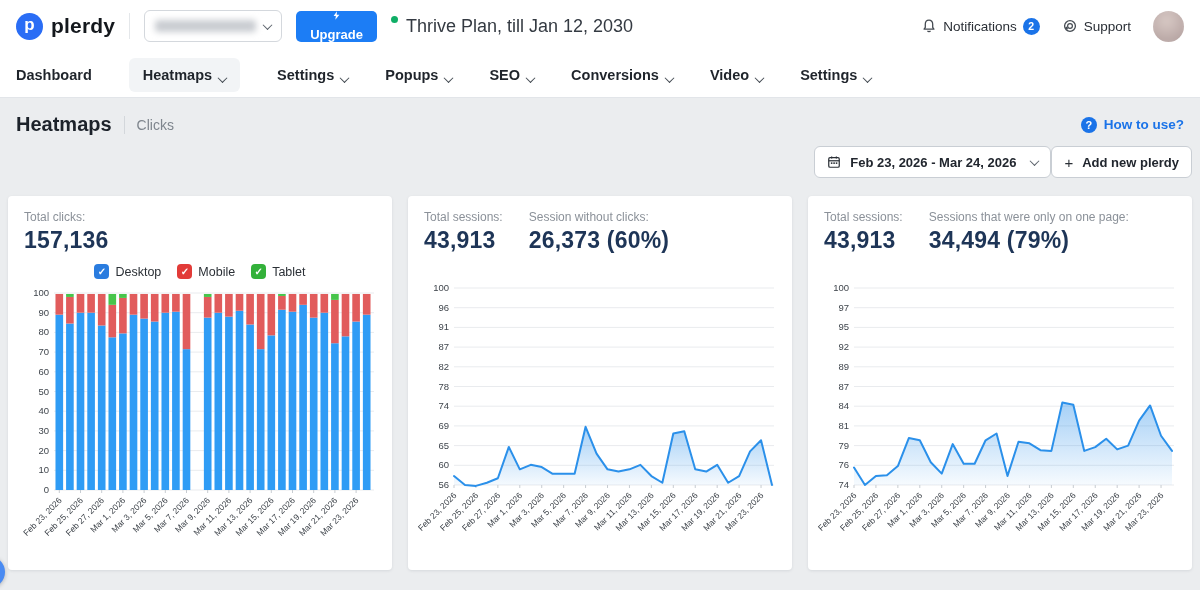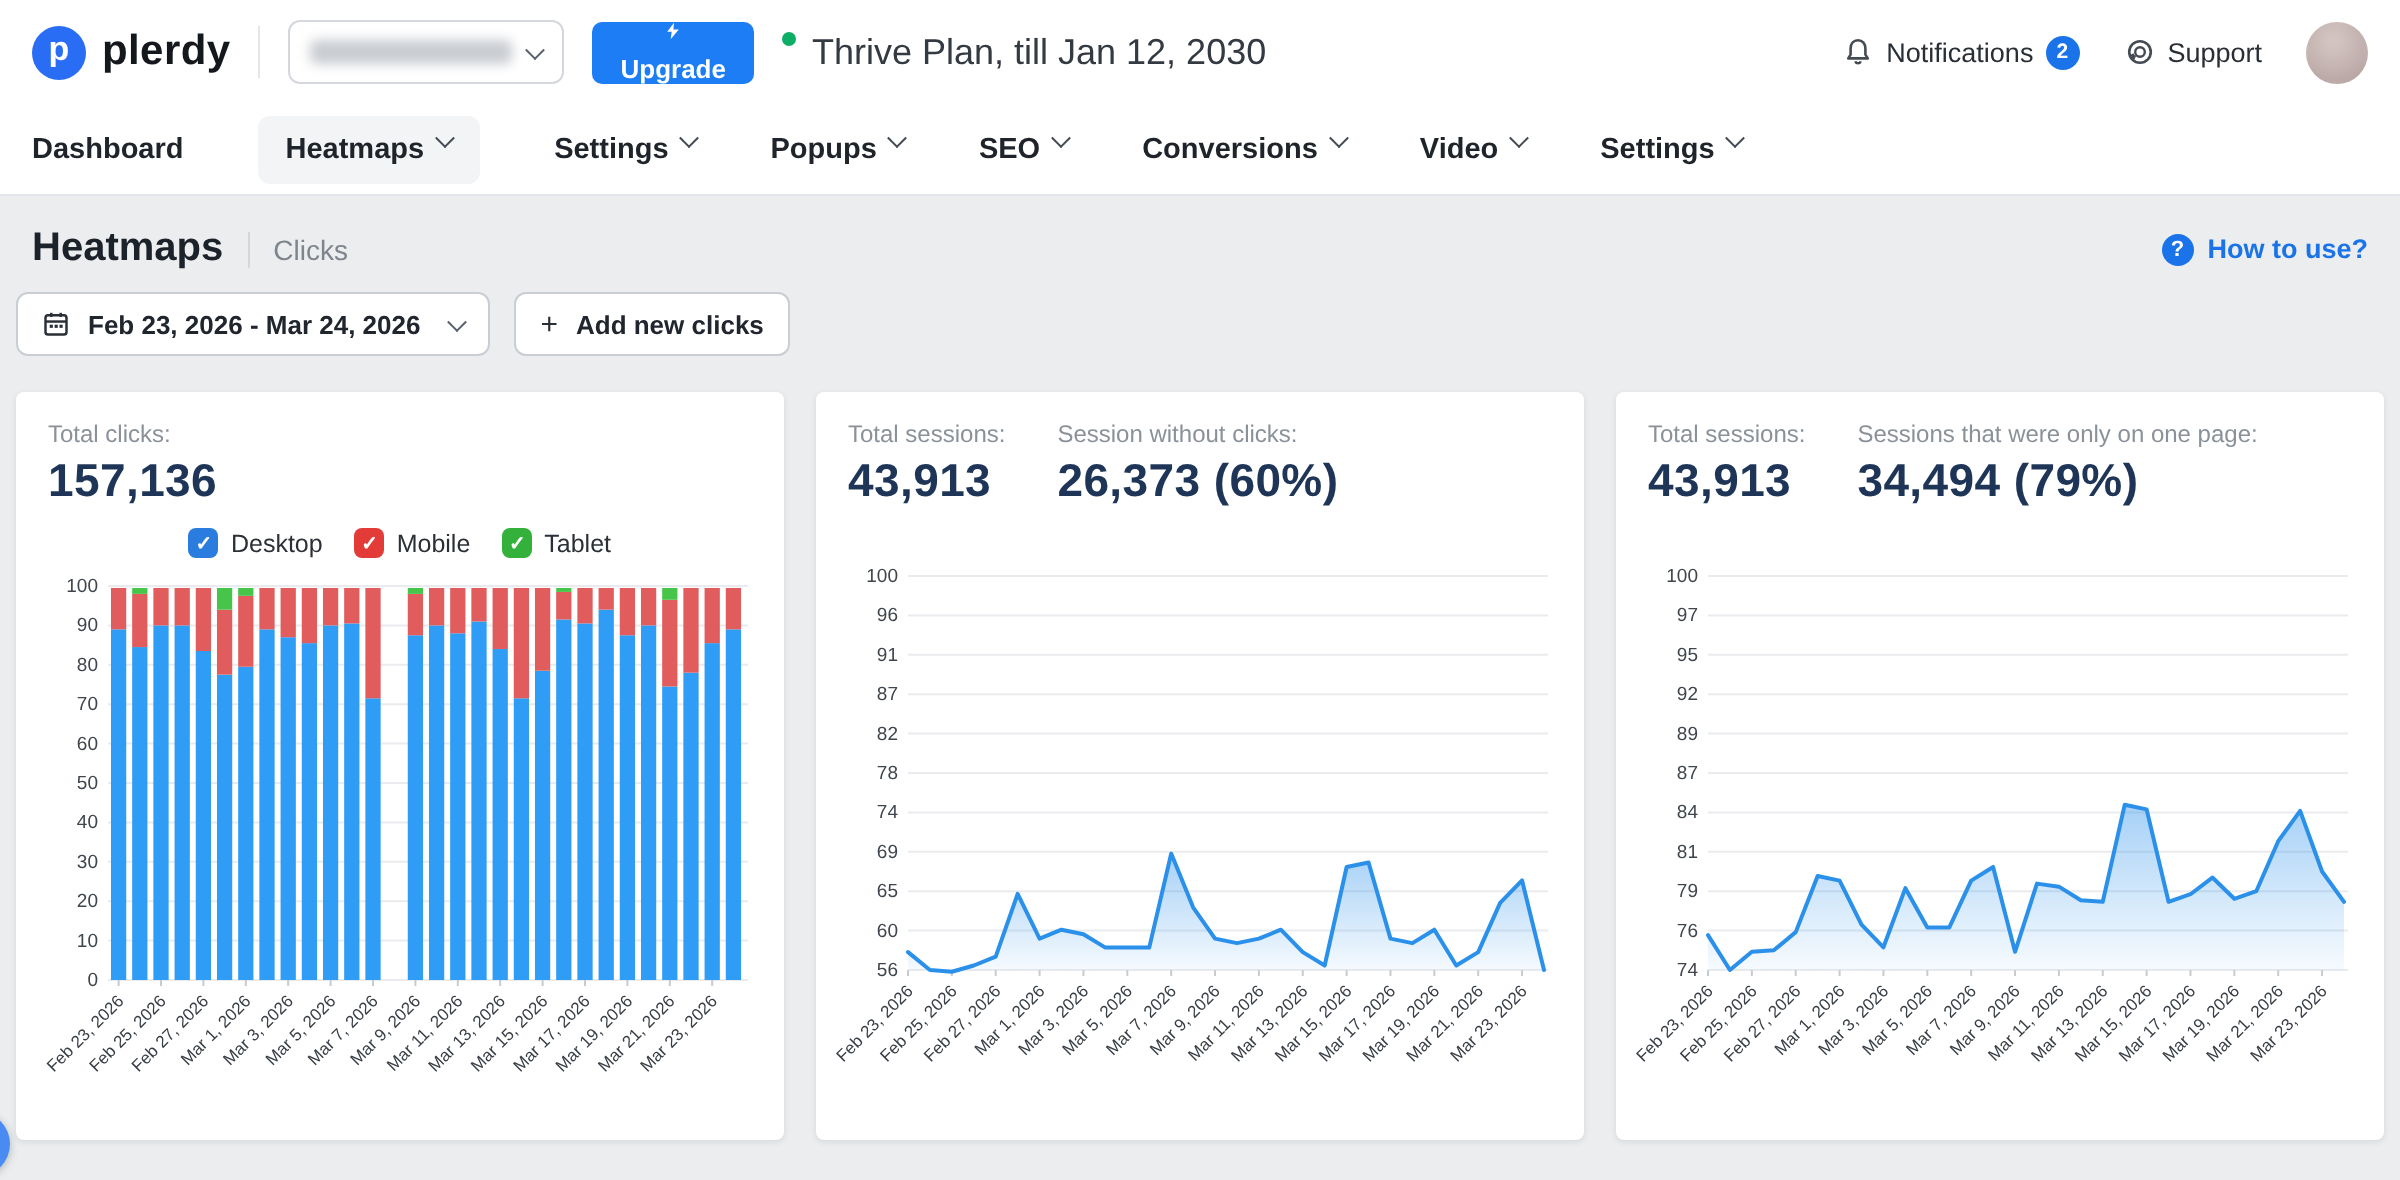--- a/index.html
+++ b/index.html
@@ -19,34 +19,34 @@
   .plan { display:flex; align-items:flex-start; gap:8px; font-size:18px; color:#343a42; }
   .dot-green { width:7px; height:7px; border-radius:50%; background:#0fae66; }
   .hdr-right { margin-left:auto; display:flex; align-items:center; gap:22px; }
   .hdr-link { display:flex; align-items:center; gap:6px; font-size:13.5px; color:#2a2f36; cursor:pointer; }
   .badge { min-width:17px; height:17px; border-radius:9px; background:#1a73e8; color:#fff; font-size:10.5px; font-weight:700; display:flex; align-items:center; justify-content:center; padding:0 4px; }
   .avatar { width:31px; height:31px; border-radius:50%; overflow:hidden; cursor:pointer; position:relative; }
   .avatar-inner { position:absolute; inset:-4px; background:radial-gradient(circle at 45% 35%, #d9cac6, #b5a3a1 70%); filter:blur(3px); }
 
   
   .nav { height:46px; background:#fff; border-bottom:1px solid #e2e5e9; display:flex; align-items:center; padding:0 16px; gap:37px; }
-  .nav-item { display:flex; align-items:flex-start; gap:7px; font-size:14.5px; font-weight:700; color:#1f242b; cursor:pointer; padding:9px 0; white-space:nowrap; }
+  .nav-item { display:flex; align-items:flex-end; gap:7px; font-size:14.5px; font-weight:700; color:#1f242b; cursor:pointer; padding:9px 0; white-space:nowrap; }
   .nav-item.active { background:#f2f4f6; border-radius:6px; padding:9px 14px; }
   .nav-item .chev { border-color:#434a52; }
 
   
   .page-head { display:flex; align-items:center; gap:12px; margin:15px 16px 10px; }
   .page-title { font-size:20px; font-weight:700; color:#1c222a; }
   .vdiv { width:1px; height:18px; background:#d3d7db; }
   .page-sub { font-size:14px; color:#7e858d; }
   .help { margin-left:auto; display:flex; align-items:center; gap:7px; color:#1a73e8; font-size:13.5px; font-weight:600; cursor:pointer; }
   .qicon { width:16px; height:16px; border-radius:50%; background:#1a73e8; color:#fff; font-size:11px; font-weight:700; display:flex; align-items:center; justify-content:center; }
 
   
-  .controls { display:flex; gap:12px; margin:0 8px 18px; }
+  .controls { display:flex; margin:0 8px 18px;justify-content:flex-end; }
   .ctl-btn { height:32px; background:#fff; border:1px solid #c9ced4; border-radius:6px; display:flex; align-items:center; gap:9px; padding:0 12px; font-size:13px; font-weight:700; color:#21262e; cursor:pointer; font-family:inherit; }
   .plus { font-size:15px; font-weight:400; color:#2a2f36; }
 
   
   .cards { display:flex; gap:16px; margin:0 8px; }
   .card { flex:1; background:#fff; border-radius:4px; box-shadow:0 1px 3px rgba(30,40,60,.10); padding:14px 16px 6px; height:374px; overflow:hidden; }
   .stat-row { display:flex; gap:26px; }
   .stat-label { font-size:12px; color:#8b9199; margin-bottom:3px; }
   .stat-value { font-size:23px; font-weight:700; color:#1e3557; letter-spacing:.2px; }
   .legend { display:flex; justify-content:center; gap:16px; margin:10px 0 2px; }
@@ -158,21 +158,21 @@
       <line x1="10.7" y1="1.6" x2="10.7" y2="4" stroke="#2a2f36" stroke-width="1.4"></line>
       <rect x="4.4" y="8.4" width="1.8" height="1.8" fill="#2a2f36"></rect>
         <rect x="7.2" y="8.4" width="1.8" height="1.8" fill="#2a2f36"></rect>
         <rect x="10" y="8.4" width="1.8" height="1.8" fill="#2a2f36"></rect>
     </svg>
     <span>Feb 23, 2026 - Mar 24, 2026</span>
     <span class="chev" style="margin-left:6px"></span>
   </button>
   <button class="ctl-btn">
     <span class="plus">+</span>
-    <span>Add new clicks</span>
+    <span>Add new plerdy</span>
   </button>
 </div>
 
 <div class="cards">
 
   <section class="card">
     <div class="stat-row">
       <div>
         <div class="stat-label">Total clicks:</div>
         <div class="stat-value">157,136</div>

